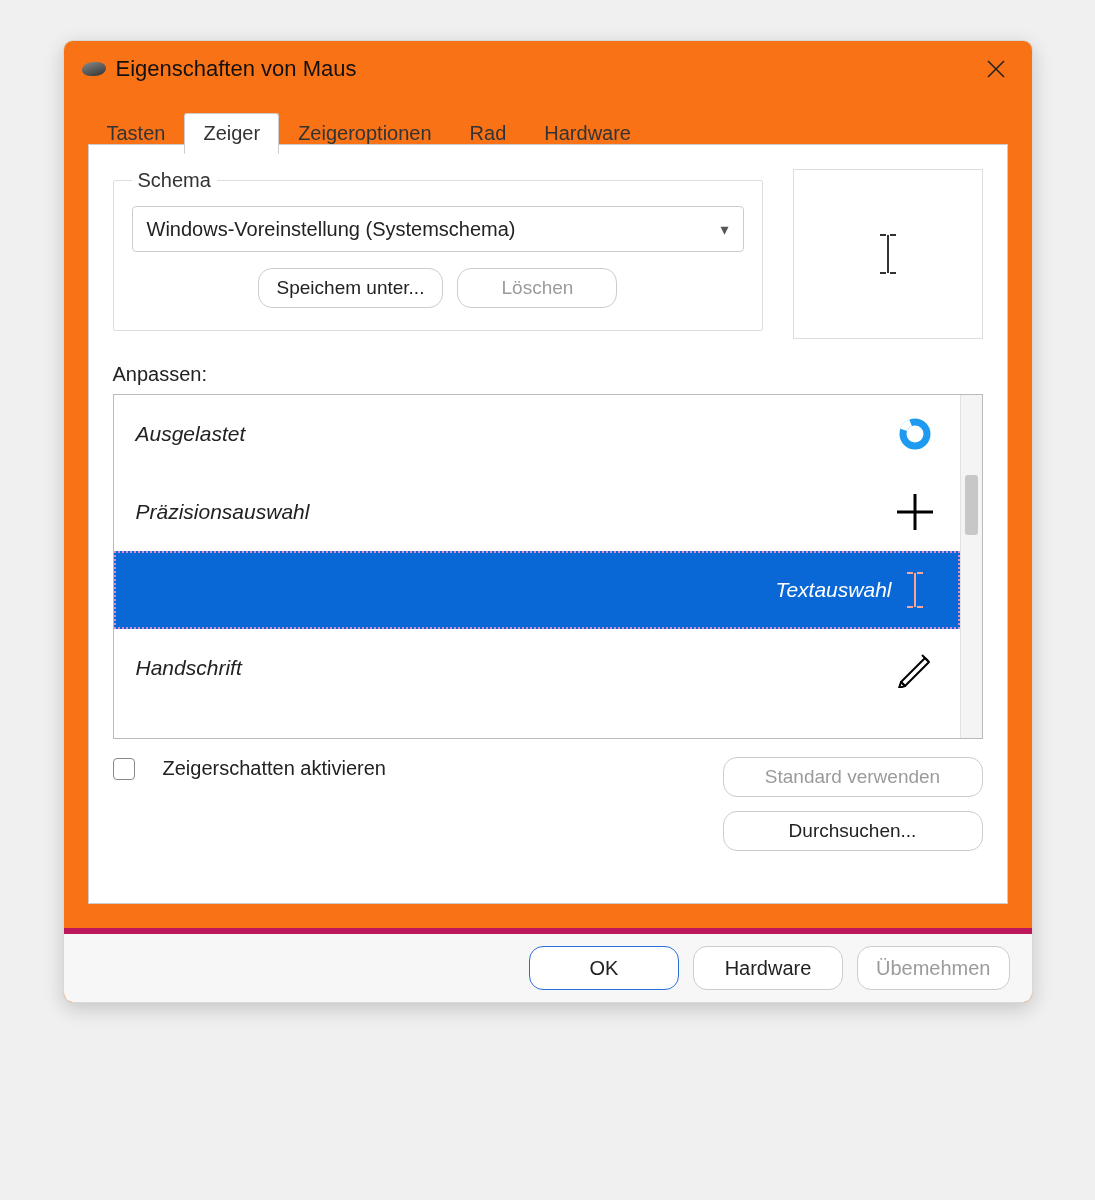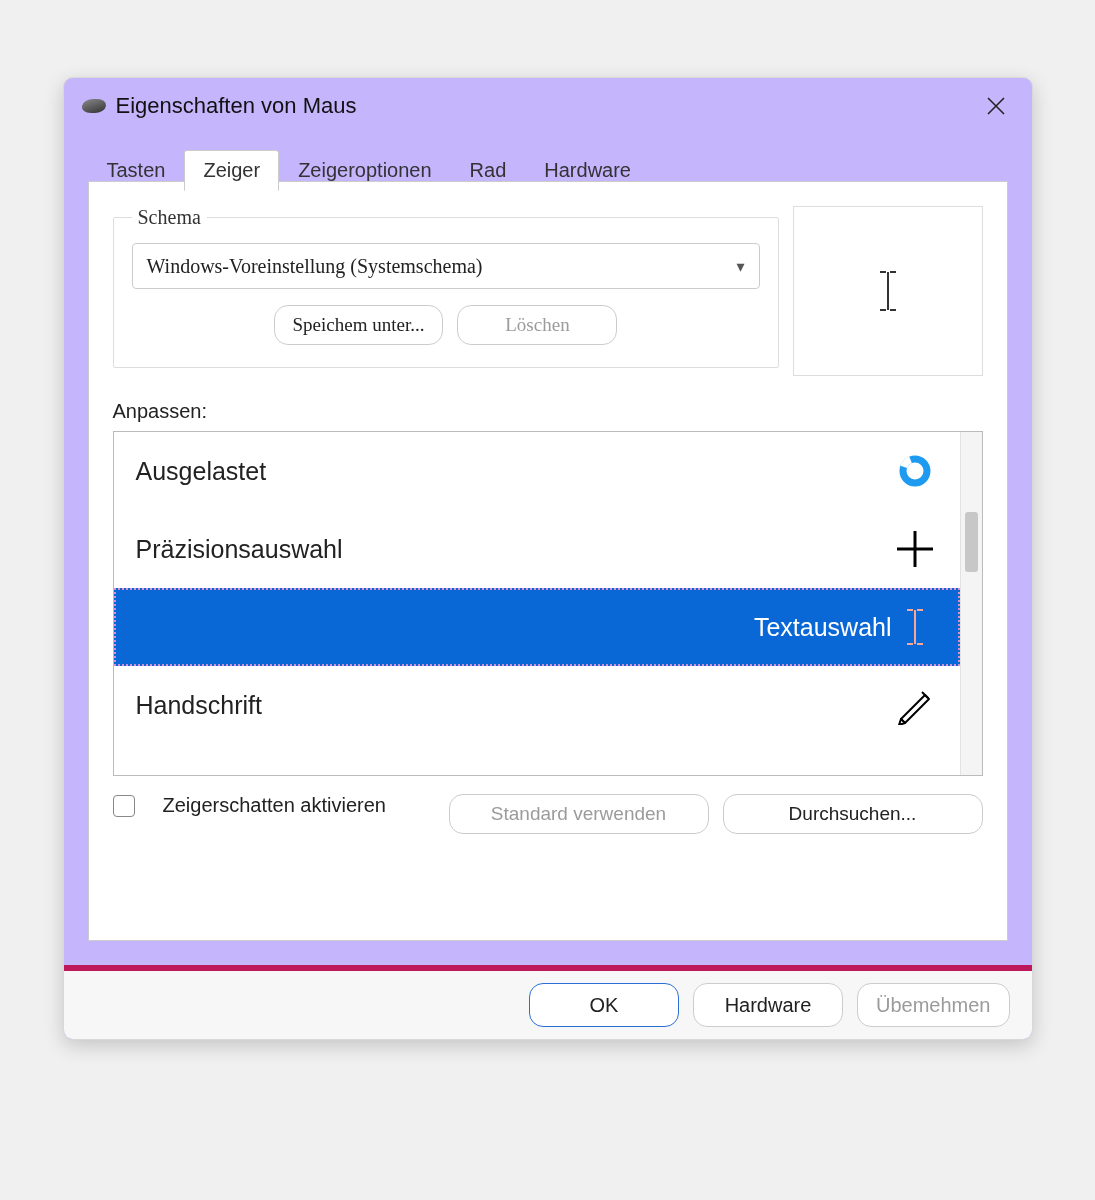--- a/index.html
+++ b/index.html
@@ -9,26 +9,25 @@
     background: #f0f0f0;
     font-family: "Segoe UI", Tahoma, sans-serif;
     font-size: 20px;
     color: #222;
     display: flex;
     justify-content: center;
     align-items: flex-start;
   }
   .dialog {
     width: 970px;
-    background: #c4b5fd;
+    background: #f97316;
     border: 1px solid #d8d8d8;
     border-radius: 10px;
     box-shadow: 0 6px 20px rgba(0,0,0,0.18);
     overflow: hidden;
-    margin-top: 37px;
   }
   .titlebar {
     height: 56px;
     display: flex;
     align-items: center;
     padding: 0 14px 0 18px;
   }
   .title-left { display:flex; align-items:center; gap:10px; flex:1; }
   .title-icon {
     width: 24px; height: 14px;
@@ -70,21 +69,21 @@
     z-index:2;
   }
   .tab-sheet {
     border:1px solid #ccc;
     background:#fff;
     padding: 24px 24px 46px 24px;
     position:relative;
     min-height: 760px;
   }
 
-  .top-row { display:flex; gap:14px; align-items:flex-start;font-family:Liberation Serif, serif; }
+  .top-row { display:flex; gap:30px; align-items:flex-start; }
 
   fieldset.schema {
     border:1px solid #ddd;
     border-radius:2px;
     padding: 14px 18px 22px 18px;
     flex:1;
     margin:0;
   }
   fieldset.schema legend { padding:0 6px; font-size:20px; color:#333; }
 
@@ -140,22 +139,23 @@
   .list {
     flex:1;
     overflow:hidden;
   }
   .list-item {
     height: 78px;
     display:flex;
     align-items:center;
     justify-content:space-between;
     padding: 0 20px 0 20px;
-    font-size:25px;
+    font-size:21px;
     border:2px solid transparent;
+    font-style:italic;
   }
   .list-item.selected {
     background:#0a67d6;
     color:#fff;
     border:2px dotted #d68fd0;
     justify-content:flex-end;
   }
   .list-icon {
     width: 46px; height:46px;
     display:flex; align-items:center; justify-content:center;
@@ -181,21 +181,21 @@
     align-items:flex-start;
     margin-top:18px;
   }
   .checkbox-row { display:flex; align-items:center; gap:28px; font-size:20px; }
   .checkbox {
     width:22px; height:22px;
     border:1px solid #888;
     border-radius:4px;
     background:#fff;
   }
-  .right-btns { display:flex; gap:14px; align-items:center; }
+  .right-btns { display:flex; flex-direction:column; gap:14px; align-items:center; }
   .right-btns .btn { width: 260px; }
 
   .footer {
     height: 74px;
     border-top: 6px solid #be185d;
     background:#f7f7f7;
     display:flex;
     align-items:center;
     justify-content:flex-end;
     gap: 14px;

